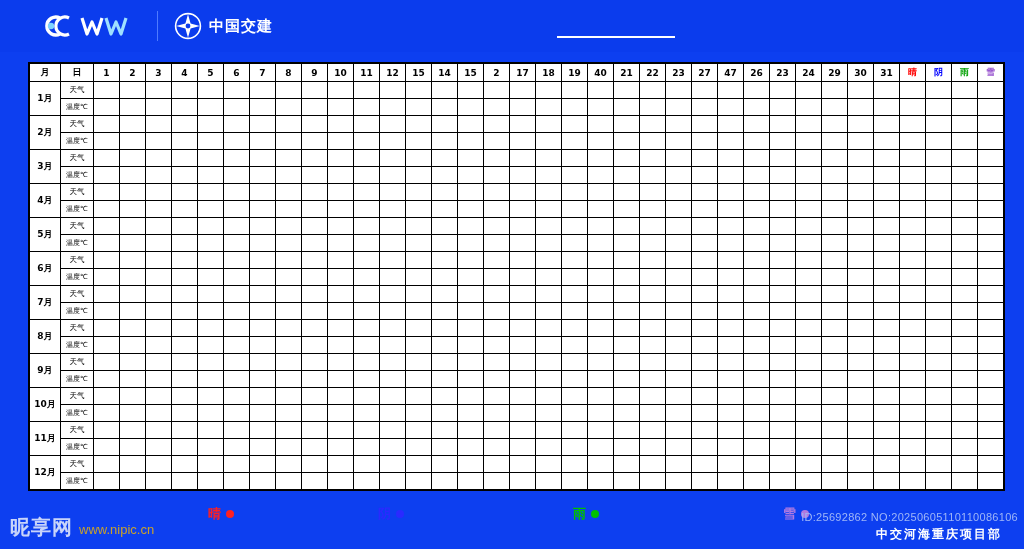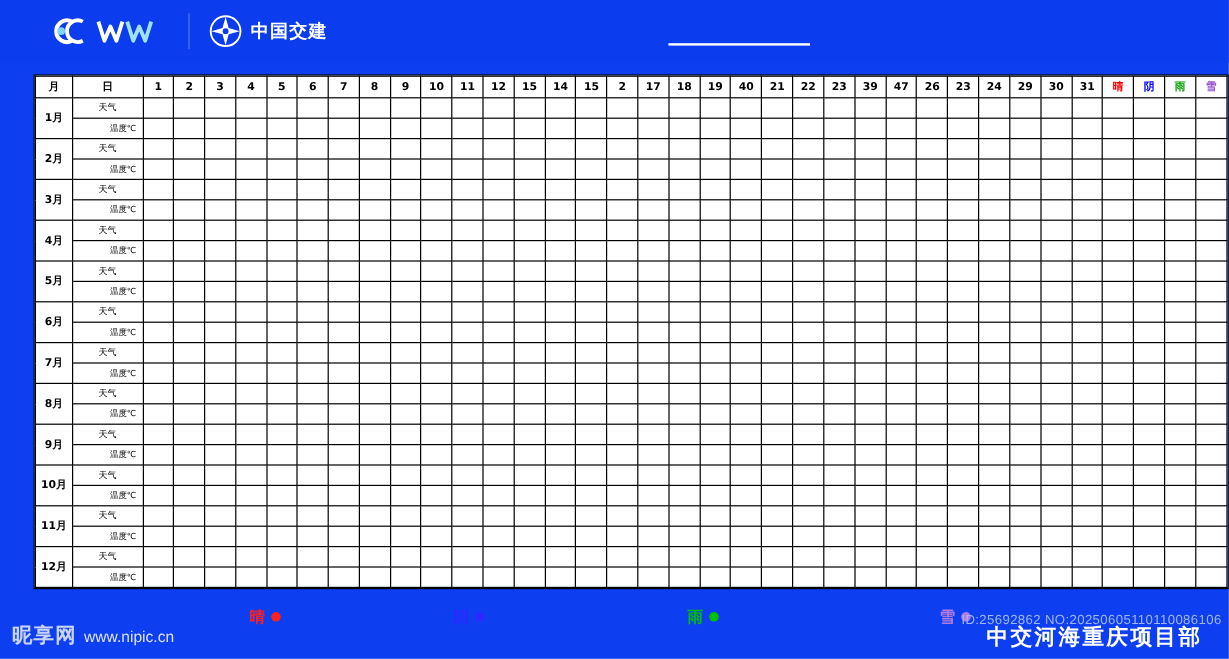--- a/index.html
+++ b/index.html
@@ -61,21 +61,21 @@
     padding:0;
     height:16px;
     color:#000;
   }
   td.hdr{height:17px;font-weight:bold;font-size:9px;}
   td.col-month{width:30px;font-weight:bold;font-size:9px;}
   td.col-day{width:32px;}
   td.daycol{width:25px;}
   td.sumcol{width:25px;}
   .lbl-weather{font-size:7.5px;font-family:Liberation Mono, monospace;}
-  .lbl-temp{font-size:7px;padding-left:26px;}
+  .lbl-temp{font-size:7px;}
   .sun{color:#ff0000;font-weight:bold;}
   .cloud{color:#0000ff;font-weight:bold;}
   .rain{color:#00a000;font-weight:bold;}
   .snow{color:#9b59d0;font-weight:bold;}
 
   
   #legend{
     position:absolute;top:505px;left:28px;width:968px;height:22px;
     color:#fff;font-size:12px;
   }
@@ -83,34 +83,34 @@
       font-family:"DejaVu Sans",sans-serif;}
   .lg .dot{width:8px;height:8px;border-radius:50%;margin-left:5px;display:inline-block;}
   #lg1{left:180px;color:#ff2020;} #lg1 .dot{background:#ff2020;}
   #lg2{left:350px;color:#2a2aff;} #lg2 .dot{background:#2a2aff;}
   #lg3{left:545px;color:#00c000;} #lg3 .dot{background:#00c000;}
   #lg4{left:755px;color:#b07ae0;} #lg4 .dot{background:#b07ae0;}
 
   
   #footer-dept{
     position:absolute;right:22px;bottom:6px;
-    color:#ffffff;font-size:18px;letter-spacing:2px;font-weight:bold;
+    color:#ffffff;font-size:12px;letter-spacing:2px;font-weight:bold;
     font-family:"DejaVu Sans",sans-serif;
   }
   #watermark{
     position:absolute;left:10px;bottom:8px;
     display:flex;align-items:baseline;
     opacity:.85;
   }
   #watermark .wm-cn{
-    color:#e9eefc;font-size:17px;font-weight:bold;letter-spacing:1px;
+    color:#e9eefc;font-size:20px;font-weight:bold;letter-spacing:1px;
     font-family:"DejaVu Sans",sans-serif;
   }
   #watermark .wm-en{
-    color:#ffffff;font-size:13px;margin-left:6px;
+    color:#eab308;font-size:13px;margin-left:6px;
     font-family:"Liberation Sans",sans-serif;
   }
   #wm-id{
     position:absolute;right:6px;bottom:26px;
     color:#9fb6f7;font-size:11px;font-family:"Liberation Sans",sans-serif;
     letter-spacing:.3px;
   }
 </style>
 </head>
 <body>
@@ -171,21 +171,21 @@
           <td class="hdr daycol">14</td>
           <td class="hdr daycol">15</td>
           <td class="hdr daycol">2</td>
           <td class="hdr daycol">17</td>
           <td class="hdr daycol">18</td>
           <td class="hdr daycol">19</td>
           <td class="hdr daycol">40</td>
           <td class="hdr daycol">21</td>
           <td class="hdr daycol">22</td>
           <td class="hdr daycol">23</td>
-          <td class="hdr daycol">39</td>
+          <td class="hdr daycol">27</td>
           <td class="hdr daycol">47</td>
           <td class="hdr daycol">26</td>
           <td class="hdr daycol">23</td>
           <td class="hdr daycol">24</td>
           <td class="hdr daycol">29</td>
           <td class="hdr daycol">30</td>
           <td class="hdr daycol">31</td>
           <td class="hdr sumcol sun">晴</td>
           <td class="hdr sumcol cloud">阴</td>
           <td class="hdr sumcol rain">雨</td>

